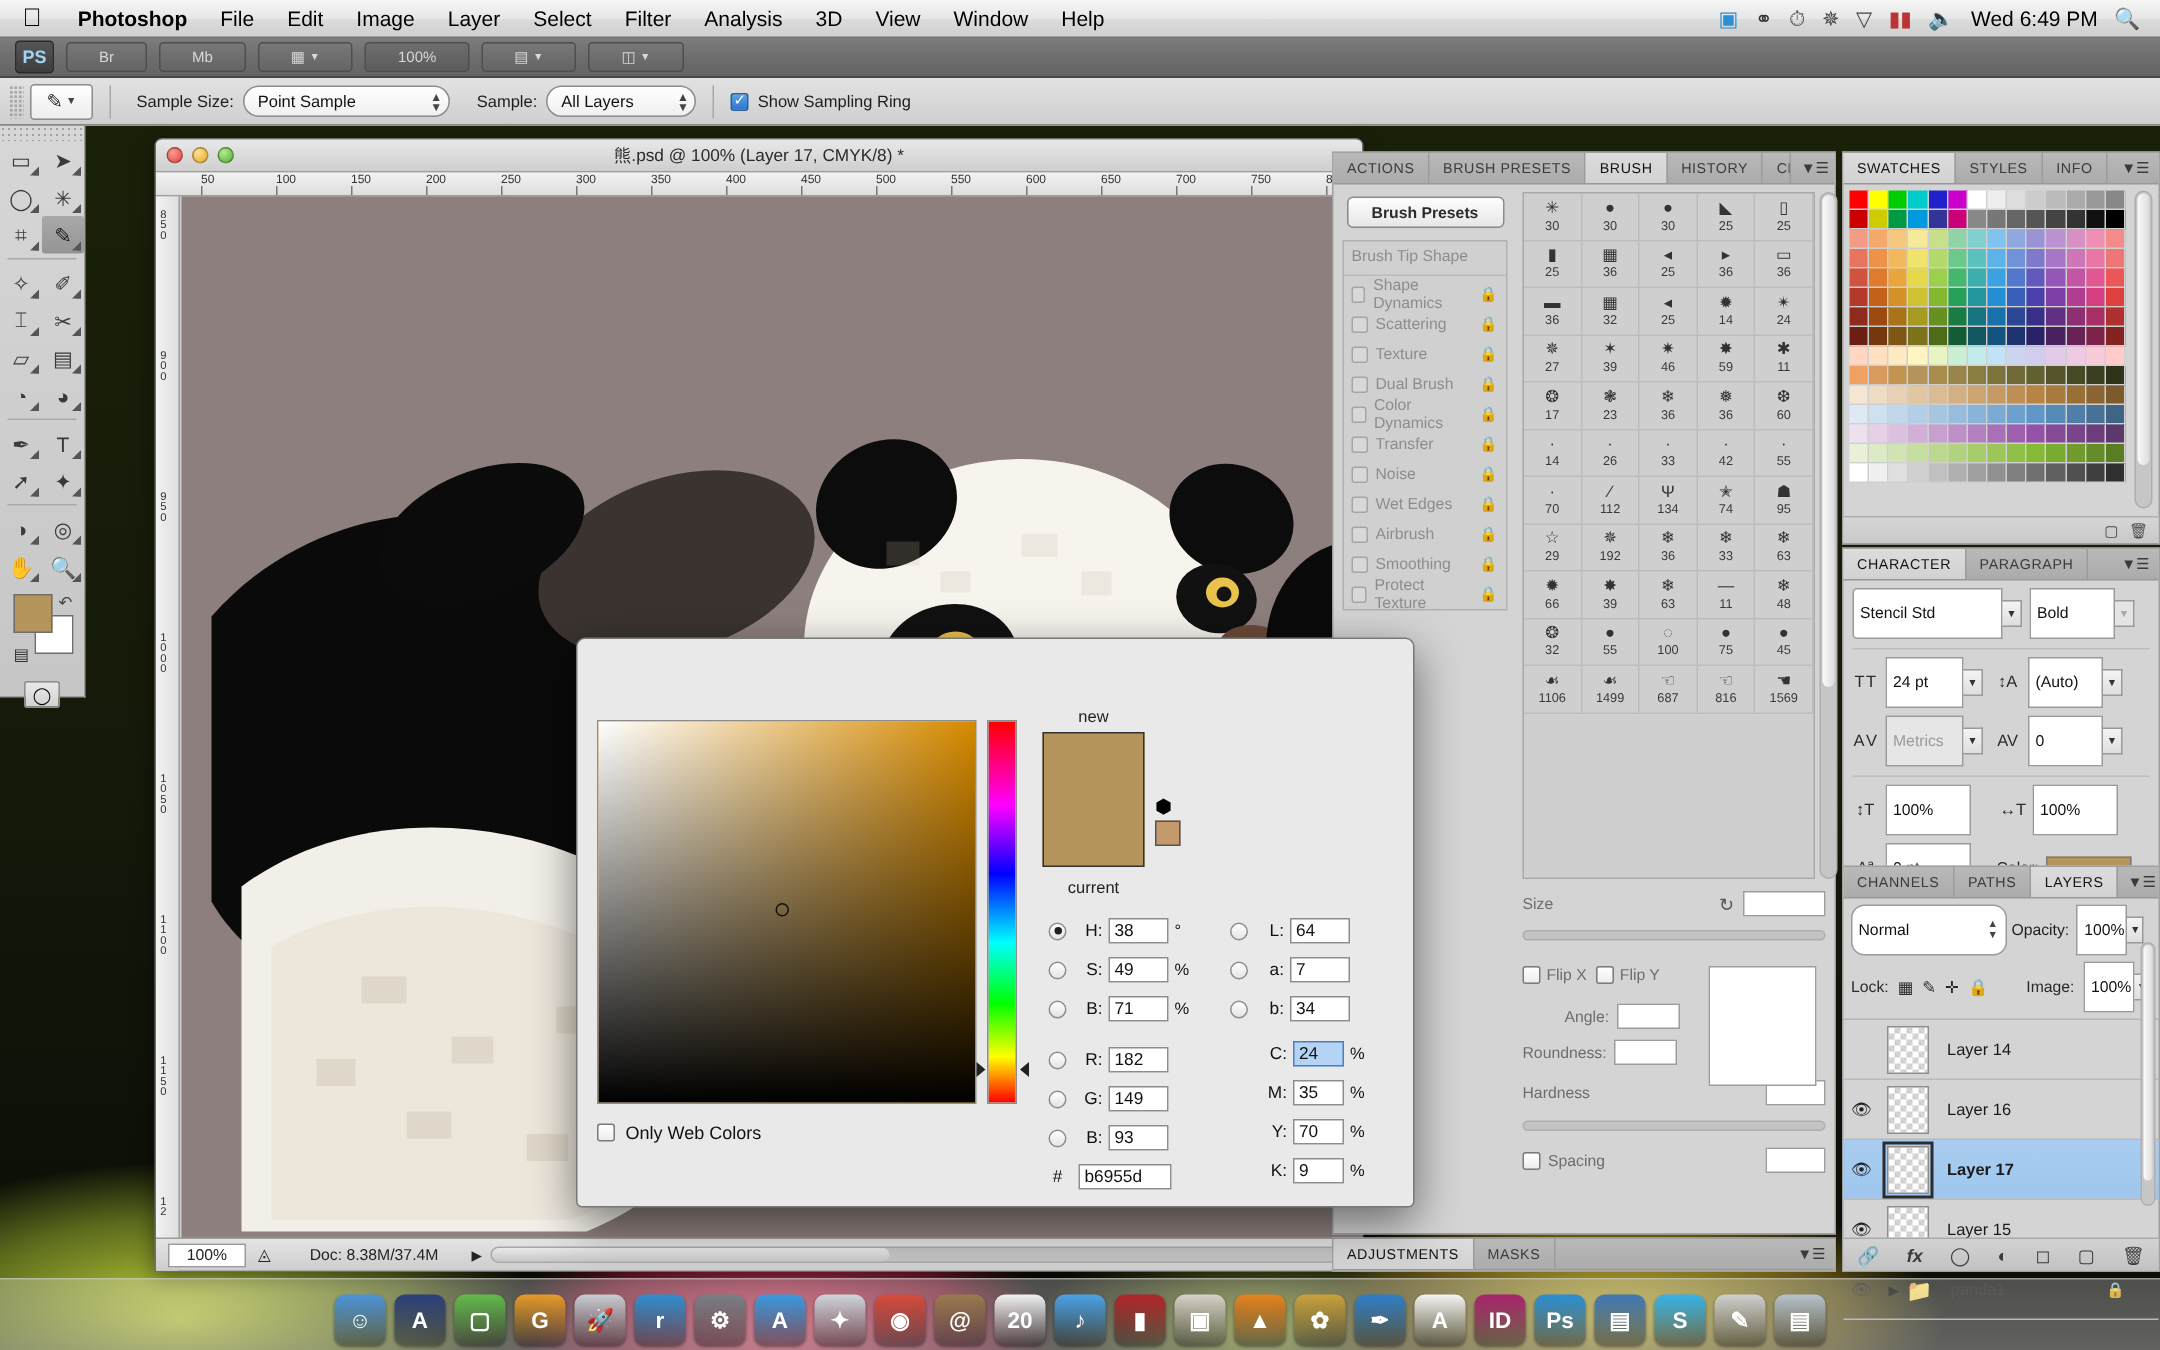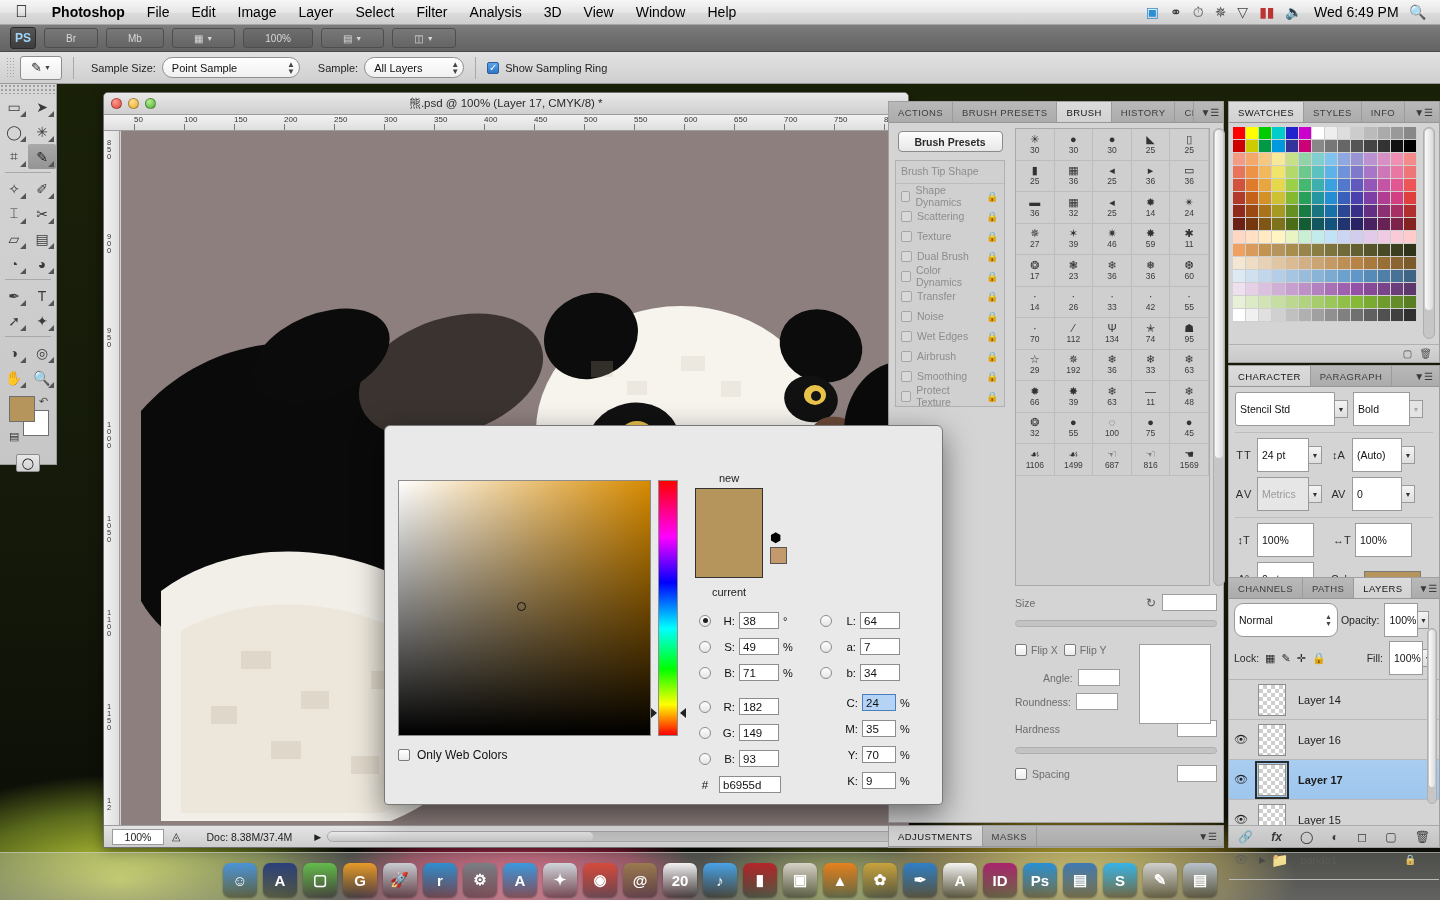--- a/index.html
+++ b/index.html
@@ -1164,21 +1164,21 @@
       <span class="cfield" style="width:34px;">100%</span>
       <span class="cdrop" style="margin-left:-5px;width:11px;">▼</span>
     </div>
 
     <div class="lp-row2">
       <span>Lock:</span>
       <span style="font-size:11px;">▦</span>
       <span style="font-size:11px;">✎</span>
       <span style="font-size:11px;">✛</span>
       <span style="font-size:11px;">🔒</span>
-      <span style="margin-left:auto;">Fill:</span>
+      <span style="margin-left:auto;">Image:</span>
       <span class="cfield" style="width:34px;">100%</span>
       <span class="cdrop" style="margin-left:-6px;width:11px;">▼</span>
     </div>
 
     <div id="layerlist">
         <div class="layerrow">
           <span class="eyecell"></span>
           <span class="thumb" style="margin-left:5px;"></span>
           <span class="lname">Layer 14</span>
         </div>

